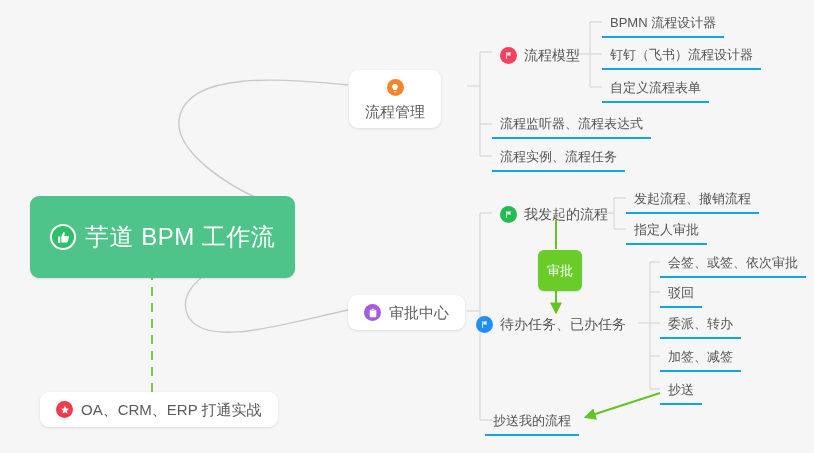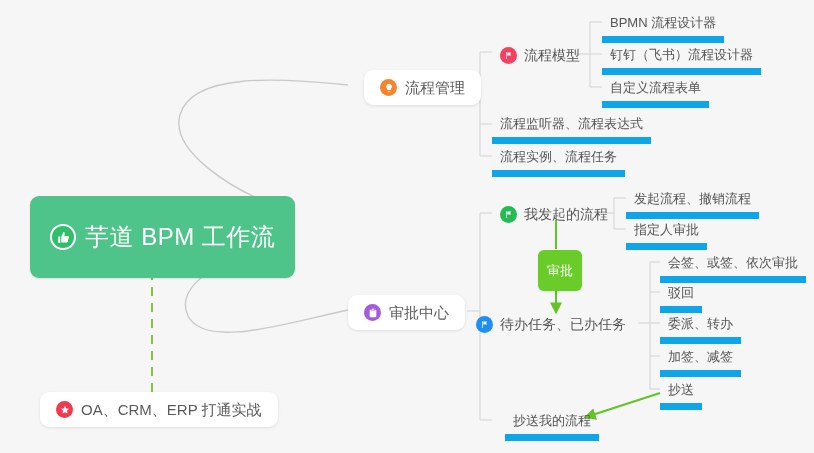--- a/index.html
+++ b/index.html
@@ -39,21 +39,21 @@
     box-shadow:0 1px 3px rgba(0,0,0,.10);
     white-space:nowrap;
   }
   .card-label{font-size:15px;color:#5b5b5b;line-height:1;}
 
   
   .text-node{
     position:absolute;
     display:flex;align-items:center;gap:7px;
     padding:4px 8px 5px 8px;
-    border-bottom:7px solid #0ea5e9;
+    border-bottom:2px solid #0ea5e9;
     white-space:nowrap;
     background:transparent;
   }
   .text-label{font-size:13px;color:#555555;line-height:1.2;}
   .text-node.no-rule{border-bottom:none;}
 
   
   .tag-node{
     position:absolute;
     background:#69cc29;
@@ -145,21 +145,21 @@
 
   <div class="root-node" style="left:30px;top:196px;">
     <span class="icon icon-lg ico-rootgreen">
       <svg width="13" height="13" viewBox="0 0 24 24" fill="#ffffff">
         <path d="M2 10h4v12H2zM8 10l4-8c1.6 0 2.6 1.3 2.2 2.8L13.5 9H20c1.3 0 2.2 1.2 1.9 2.4l-1.9 8.2c-.2.9-1 1.4-1.9 1.4H8z"></path>
       </svg>
     </span>
     <span class="root-label">芋道 BPM 工作流</span>
   </div>
 
-  <div class="card-node" style="left:364px;top:70px;">
+  <div class="card-node" style="left:349px;top:70px;flex-direction:column;">
     <span class="icon ico-orange">
       <svg width="10" height="10" viewBox="0 0 24 24" fill="#ffffff">
         <path d="M12 2a7 7 0 0 0-4 12.7V17h8v-2.3A7 7 0 0 0 12 2zM9 19h6v1.5H9zM10 21.5h4V22h-4z"></path>
       </svg>
     </span>
     <span class="card-label">流程管理</span>
   </div>
 
   <div class="text-node no-rule" style="left:492px;top:43px;">
     <span class="icon ico-red">
@@ -242,21 +242,21 @@
   </div>
 
   <div class="text-node" style="left:660px;top:345px;">
     <span class="text-label">加签、减签</span>
   </div>
 
   <div class="text-node" style="left:660px;top:378px;">
     <span class="text-label">抄送</span>
   </div>
 
-  <div class="text-node" style="left:485px;top:409px;margin-left:20px;">
+  <div class="text-node" style="left:485px;top:409px;">
     <span class="text-label">抄送我的流程</span>
   </div>
 
   <div class="card-node" style="left:40px;top:392px;">
     <span class="icon ico-redstar">
       <svg width="10" height="10" viewBox="0 0 24 24" fill="#ffffff">
         <path d="M12 2l2.9 6.1 6.6.9-4.8 4.7 1.2 6.7L12 17.2 6.1 20.4l1.2-6.7L2.5 9l6.6-.9z"></path>
       </svg>
     </span>
     <span class="card-label">OA、CRM、ERP 打通实战</span>

